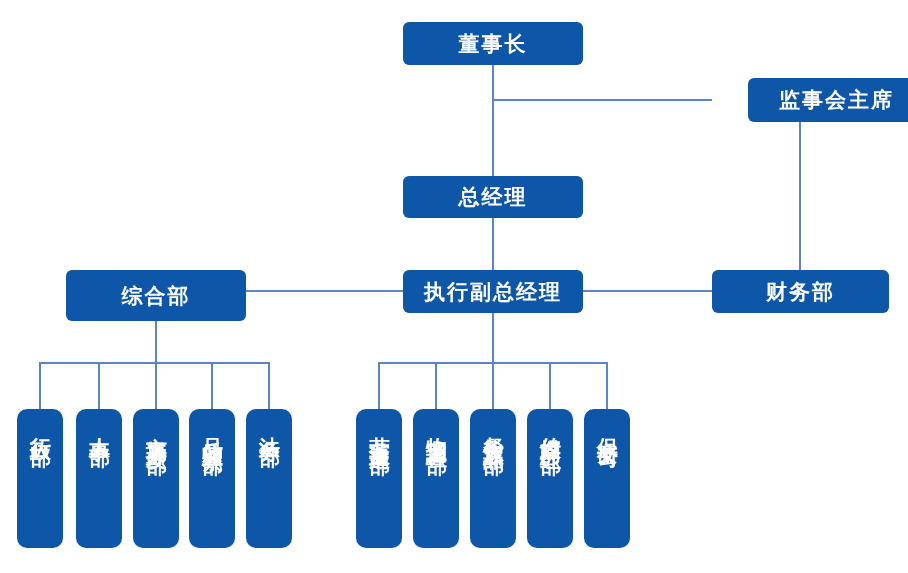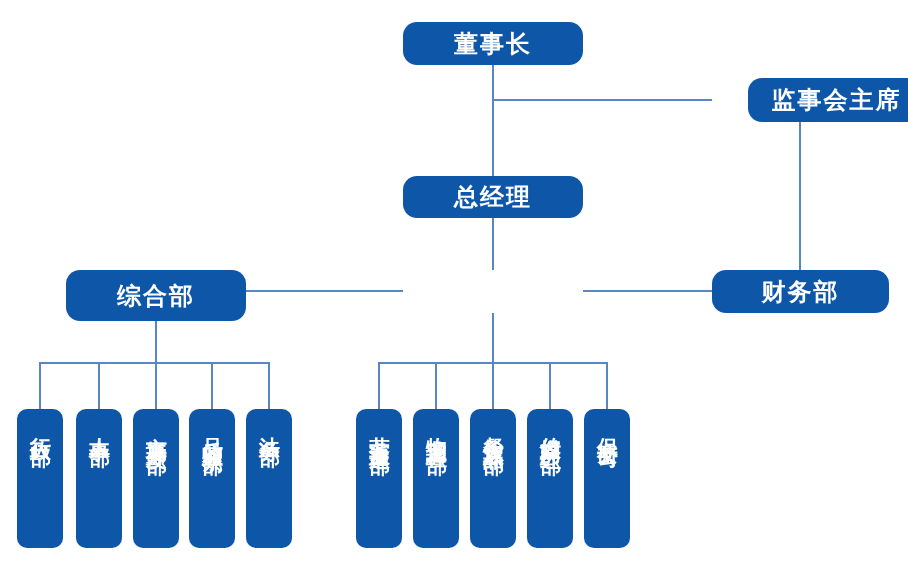--- a/index.html
+++ b/index.html
@@ -12,25 +12,25 @@
     position: relative;
     width: 908px;
     height: 573px;
     background: #ffffff;
     overflow: hidden;
   }
   .node {
     position: absolute;
     background: var(--node-fill, #0d56a8);
     color: var(--node-text, #ffffff);
-    border-radius: 14px;
+    border-radius: 6px;
     display: flex;
     align-items: center;
     justify-content: center;
-    font-size: 24px;
+    font-size: 21px;
     font-weight: bold;
     letter-spacing: 2px;
     box-sizing: border-box;
     z-index: 2;
   }
   .vnode {
     position: absolute;
     top: 409px;
     width: 46px;
     height: 139px;
@@ -96,20 +96,23 @@
   </div>
 
   <div class="node" style="left:403px; top:176px; width:180px; height:42px;text-align:right;">
     <span>总经理</span>
   </div>
 
   <div class="node" style="left:66px; top:270px; width:180px; height:51px;">
     <span>综合部</span>
   </div>
 
+  <div class="node" style="left:403px; top:270px; width:180px; height:43px;">
+    <span>执行副总经理</span>
+  </div>
 
   <div class="node" style="left:712px; top:270px; width:177px; height:43px;align-items:center;">
     <span>财务部</span>
   </div>
 
   <div class="vnode" style="left:17px;">
     <span class="vtext">行政部</span>
   </div>
   <div class="vnode" style="left:76px;">
     <span class="vtext">人事部</span>

